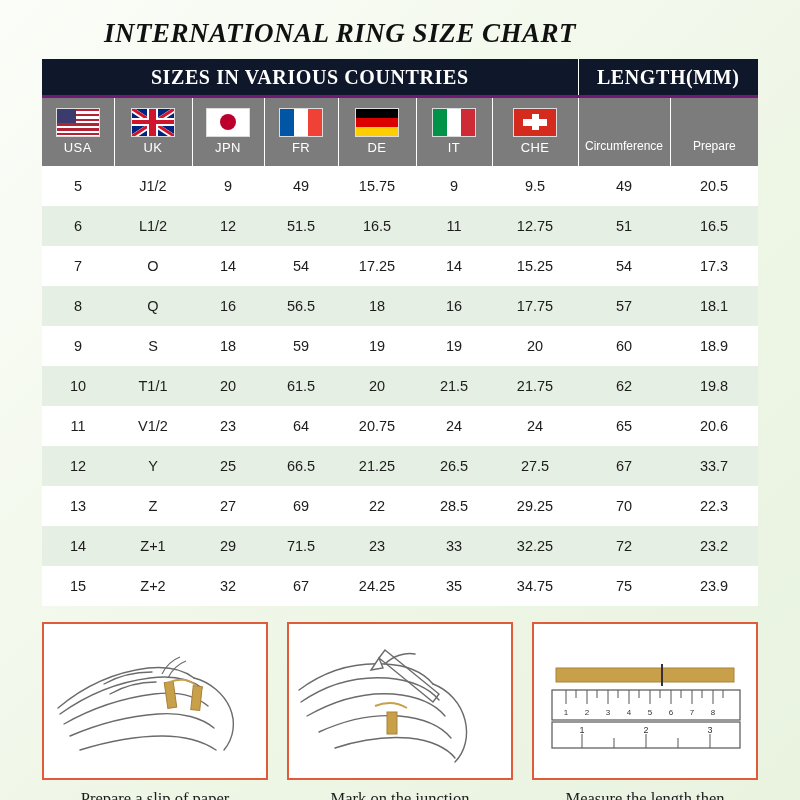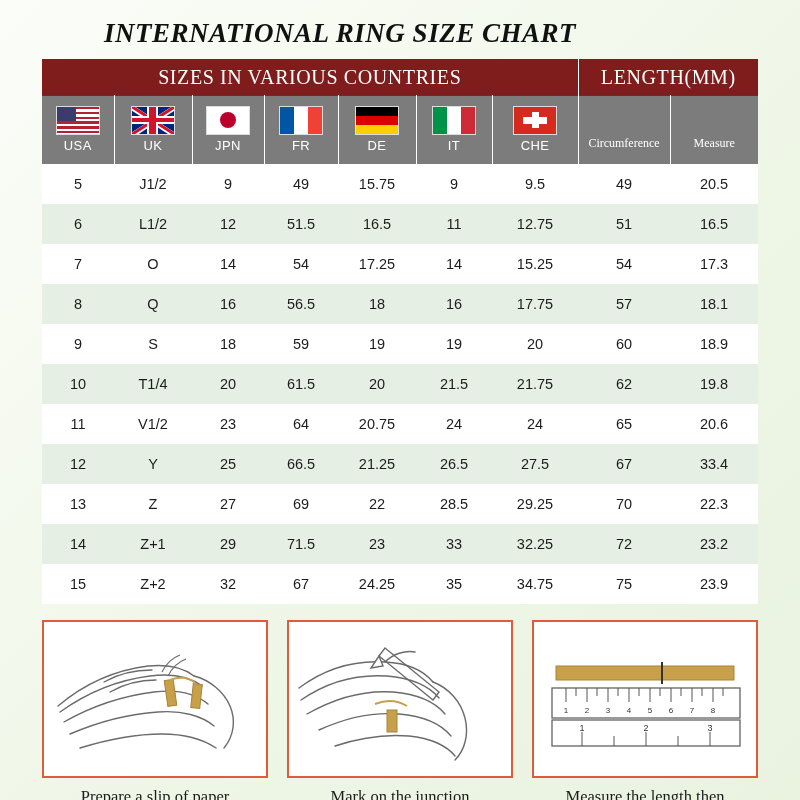--- a/index.html
+++ b/index.html
@@ -36,58 +36,58 @@
     border-collapse: collapse;
     table-layout: fixed;
     font-size: 14px;
     color: #222;
   }
   table.chart td, table.chart th {
     text-align: center;
     vertical-align: middle;
   }
   .hdr-band {
-    background: #7f1d1d;
+    background: #0f172a;
     color: #ffffff;
     font-family: "Liberation Serif", serif;
     font-size: 20px;
-    font-weight: normal;
+    font-weight: bold;
     letter-spacing: 0.6px;
     height: 34px;
     border-right: 1px solid #ffffff;
   }
   .hdr-band.last { border-right: none; text-align: center; }
   .flagrow td {
     background: #7c7c7c;
     color: #ffffff;
     height: 58px;
     padding: 4px 0 6px 0;
     border-right: 1px solid #ffffff;
-    border-top: 1px solid #701a75;
+    border-top: 3px solid #701a75;
   }
   .flagrow td.last { border-right: none; }
   .flag {
     width: 44px;
     height: 29px;
     margin: 0 auto 3px auto;
     border: 1px solid #dcdcdc;
     box-sizing: border-box;
     position: relative;
     overflow: hidden;
     background: #fff;
   }
   .cc {
     font-size: 13px;
     letter-spacing: 0.4px;
     font-family: "Liberation Sans", sans-serif;
   }
   .sublabel {
     font-size: 12px;
     color: #ffffff;
-    font-family: Liberation Serif, serif;
+    font-family: Liberation Sans, sans-serif;
   }
   tbody.body tr td {
     height: 38px;
     font-size: 14.5px;
     color: #1c1c1c;
     border: none;
   }
   tbody.body tr:nth-child(odd) td { background: #ffffff; }
   tbody.body tr:nth-child(even) td { background: #e6efe3; }
 
@@ -225,21 +225,21 @@
               <div class="ch"></div>
             </div>
           <div class="cc">CHE</div>
         </td>
         <td class="len-sub-cell">
           <div style="height:29px"></div>
           <div class="sublabel">Circumference</div>
         </td>
         <td class="last">
           <div style="height:29px"></div>
-          <div class="sublabel">Measure</div>
+          <div class="sublabel">Prepare</div>
         </td>
       </tr>
     </thead>
     <tbody class="body">
       <tr>
         <td>5</td>
         <td>J1/2</td>
         <td>9</td>
         <td>49</td>
         <td>15.75</td>
@@ -287,21 +287,21 @@
         <td>18</td>
         <td>59</td>
         <td>19</td>
         <td>19</td>
         <td>20</td>
         <td>60</td>
         <td>18.9</td>
       </tr>
       <tr>
         <td>10</td>
-        <td>T1/4</td>
+        <td>T1/1</td>
         <td>20</td>
         <td>61.5</td>
         <td>20</td>
         <td>21.5</td>
         <td>21.75</td>
         <td>62</td>
         <td>19.8</td>
       </tr>
       <tr>
         <td>11</td>
@@ -316,21 +316,21 @@
       </tr>
       <tr>
         <td>12</td>
         <td>Y</td>
         <td>25</td>
         <td>66.5</td>
         <td>21.25</td>
         <td>26.5</td>
         <td>27.5</td>
         <td>67</td>
-        <td>33.4</td>
+        <td>33.7</td>
       </tr>
       <tr>
         <td>13</td>
         <td>Z</td>
         <td>27</td>
         <td>69</td>
         <td>22</td>
         <td>28.5</td>
         <td>29.25</td>
         <td>70</td>

